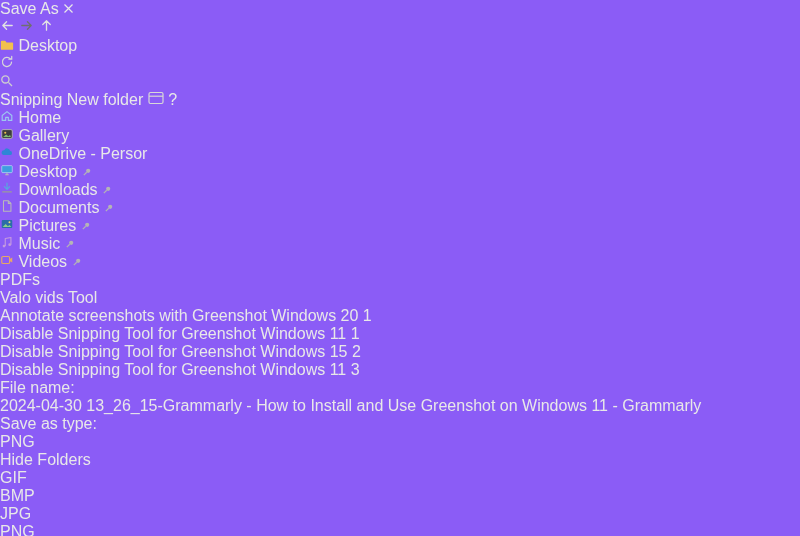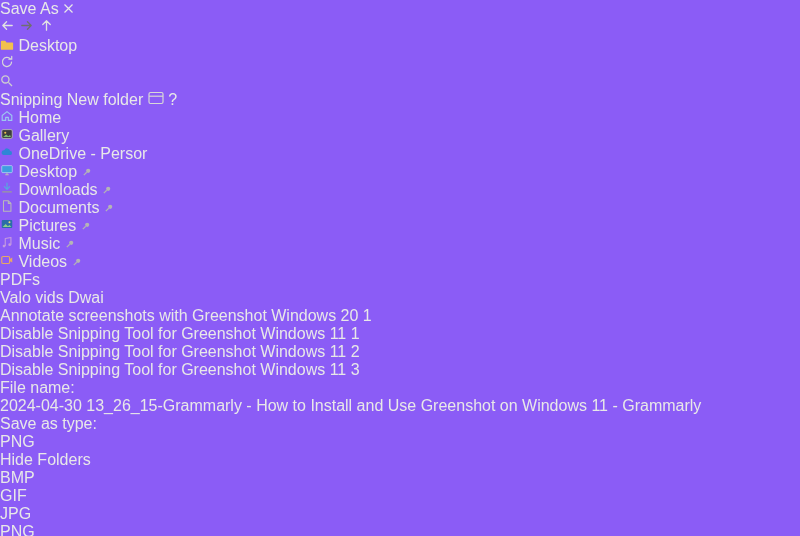--- a/index.html
+++ b/index.html
@@ -388,42 +388,42 @@
           </div>
 
           <div class="tile">
             <div class="thumbbox">
               <div class="folder folder-valo">
                 <div class="back"></div>
                   <div class="peek"></div>
                   <div class="front"></div>
               </div>
             </div>
-            <div class="tile-label">Valo vids Dwai</div>
+            <div class="tile-label">Valo vids Tool</div>
           </div>
 
           <div class="tile">
             <div class="thumbbox">
               <div class="thumb t-annotate"></div>
             </div>
             <div class="tile-label">Annotate screenshots with Greenshot Windows 20 1</div>
           </div>
 
           <div class="tile">
             <div class="thumbbox">
               <div class="thumb t-lines"></div>
             </div>
             <div class="tile-label">Disable Snipping Tool for Greenshot Windows 11 1</div>
           </div>
 
           <div class="tile">
             <div class="thumbbox">
               <div class="thumb t-lines"></div>
             </div>
-            <div class="tile-label">Disable Snipping Tool for Greenshot Windows 11 2</div>
+            <div class="tile-label">Disable Snipping Tool for Greenshot Windows 15 2</div>
           </div>
 
           <div class="tile">
             <div class="thumbbox">
               <div class="thumb t-lines"></div>
             </div>
             <div class="tile-label">Disable Snipping Tool for Greenshot Windows 11 3</div>
           </div>
 
         </div>
@@ -469,22 +469,22 @@
     </div>
 
     <div class="footer-row">
       <span class="chev up small"></span>
       <span>Hide Folders</span>
     </div>
 
   </div>
 
   <div class="dropdown">
+    <div class="dd-opt">GIF</div>
     <div class="dd-opt">BMP</div>
-    <div class="dd-opt">GIF</div>
     <div class="dd-opt selected">JPG</div>
     <div class="dd-opt">PNG</div>
 
   </div>
 
   <div class="ann-rect-main"></div>
   <div class="ann-rect-label"></div>
 
 </div>
 

